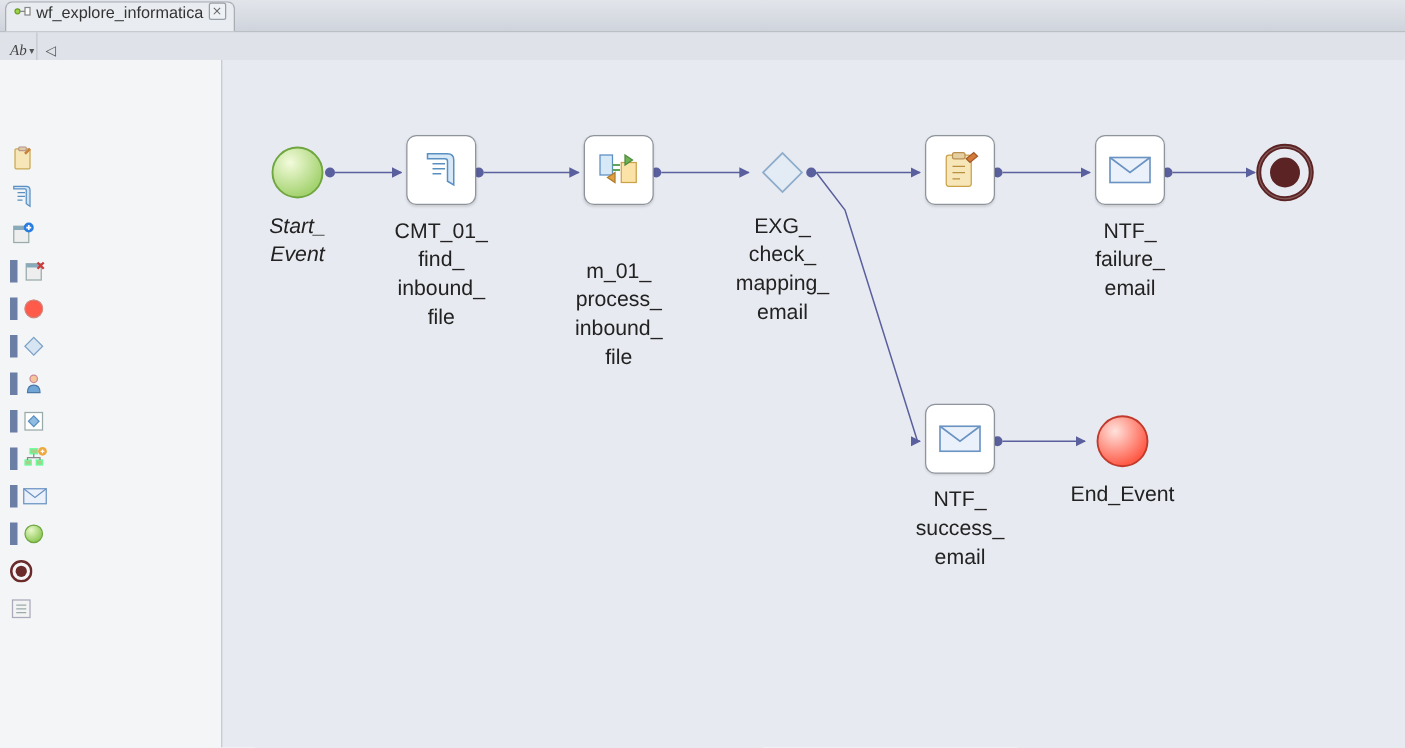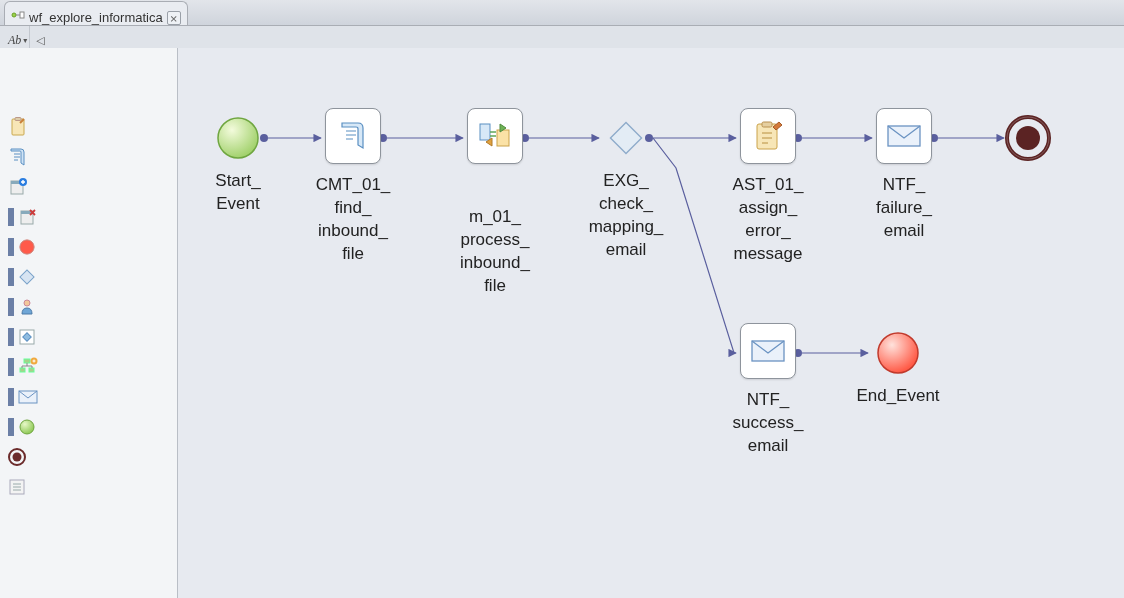--- a/index.html
+++ b/index.html
@@ -25,21 +25,21 @@
     align-items: flex-end;
     padding-left: 4px;
   }
   .tab {
     height: 24px;
     background: #e9ecf1;
     border: 1px solid #a9adb4;
     border-bottom: none;
     border-radius: 6px 6px 0 0;
     display: flex;
-    align-items: flex-end;
+    align-items: flex-start;
     padding: 0 6px 0 6px;
     font-size: 13px;
     color: #333;
     gap: 4px;
   }
   .tab .tab-close {
     width: 14px; height: 14px;
     border: 1px solid #9aa0a8;
     border-radius: 2px;
     display: flex; align-items: center; justify-content: center;
@@ -310,21 +310,21 @@
 
         <circle class="port-dot" cx="756" cy="90" r="4"></circle>
         <path class="edge-line" d="M760 90 H826"></path>
 
         <path class="edge-line" d="M475 90 L498 120 L556 305 L558 305"></path>
 
         <circle class="port-dot" cx="620" cy="305" r="4"></circle>
         <path class="edge-line" d="M624 305 H690"></path>
       </svg>
 
-      <div class="node" style="left:0px; top:68px;">
+      <div class="node" style="left:0px; top:68px;font-style:italic;">
         <div class="bare-icon" style="height:44px;">
           <svg width="44" height="44">
             <defs>
                 <radialGradient id="sg" cx="35%" cy="30%" r="70%">
                   <stop offset="0%" stop-color="#f3fbdc"></stop>
                   <stop offset="100%" stop-color="#a3d26e"></stop>
                 </radialGradient>
               </defs>
             <circle cx="22" cy="22" r="20" fill="url(#sg)" stroke="#6fa640" stroke-width="1.5"></circle>
           </svg>
@@ -376,24 +376,20 @@
 
       <div class="node" style="left:530px; top:60px;">
         <div class="node-icon-box">
           <svg width="34" height="34">
             <rect x="6" y="5" width="20" height="25" rx="2" fill="#f7e6b7" stroke="#caa24a"></rect>
             <rect x="11" y="3" width="10" height="5" rx="1.5" fill="#e5cfa0" stroke="#b99050"></rect>
             <path d="M11 14 h10 M11 19 h10 M11 24 h6" stroke="#b89040"></path>
             <path d="M22 8 l6 -5 l3 3 l-6 5 z" fill="#d47a3a" stroke="#a55a28"></path>
           </svg>
         </div>
-        <div class="node-label">AST_01_
-assign_
-error_
-message</div>
       </div>
 
       <div class="node" style="left:666px; top:60px;">
         <div class="node-icon-box">
           <svg width="36" height="28">
             <rect x="2" y="4" width="32" height="20" fill="#eaf1fa" stroke="#6a93c2" stroke-width="1.3"></rect>
             <path d="M2 4 l16 12 l16 -12" fill="none" stroke="#6a93c2" stroke-width="1.3"></path>
           </svg>
         </div>
         <div class="node-label">NTF_

